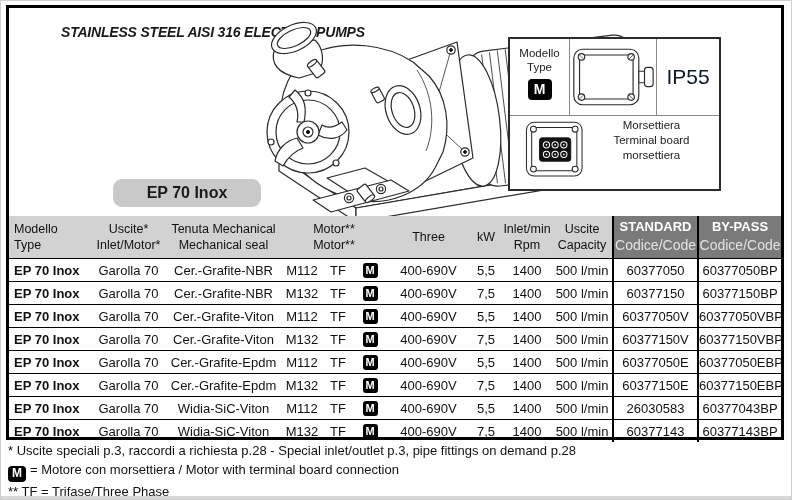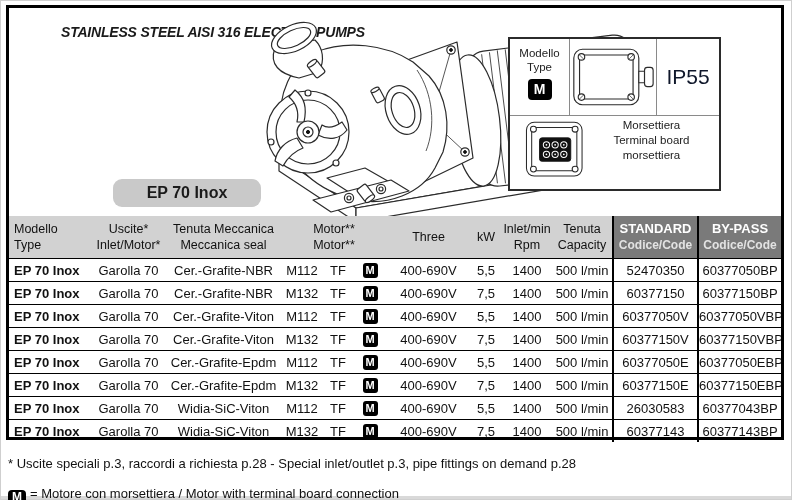--- a/index.html
+++ b/index.html
@@ -59,32 +59,32 @@
     border-collapse:collapse; table-layout:fixed;
   }
   .pump-table th {
     background:#d2d2d2; height:42px; font-weight:normal; font-size:12.5px;
     line-height:1.3; text-align:center; vertical-align:middle; padding:0;
     border-bottom:1.5px solid #000; color:#111;
   }
   .pump-table th.h-model { text-align:left; padding-left:5px; }
   .pump-table th.dark { background:#7a7a7a; color:#fff; border-left:2.5px solid #000; }
   .pump-table th.dark .l1 { font-weight:bold; font-size:13px; }
-  .pump-table th.dark .l2 { font-weight:bold; font-size:12px; color:#e3e3e3; }
+  .pump-table th.dark .l2 { font-weight:normal; font-size:14px; color:#e3e3e3; }
   .pump-table td {
     height:22px; font-size:13px; text-align:center; padding:0;
     border-top:1px solid #000; white-space:nowrap; overflow:hidden; color:#111;
   }
   .pump-table tbody tr:first-child td { border-top:none; }
   .pump-table td.c-model { font-weight:bold; text-align:left; padding-left:5px; }
   .pump-table td.c-standard, .pump-table td.c-bypass { border-left:2.5px solid #000; }
 
   
   .footnotes { position:absolute; left:8px; top:443px; font-size:13px; line-height:1.3; color:#111; }
-  .footnotes .fn-line { margin-bottom:2px;margin-top:13px; }
+  .footnotes .fn-line { margin-bottom:2px; }
 
   
   svg .ln { fill:#fff; stroke:#2b2b2b; stroke-width:1.2; stroke-linejoin:round; stroke-linecap:round; }
   svg .ln-thin { fill:none; stroke:#2b2b2b; stroke-width:0.8; }
   svg .dark { fill:#111; stroke:#111; }
 </style>
 </head>
 <body>
 
 <div class="page-edge"></div>
@@ -283,35 +283,35 @@
       <tr>
         <th class="h-model">
           <div>Modello</div>
             <div>Type</div>
         </th>
         <th>
           <div>Uscite*</div>
             <div>Inlet/Motor*</div>
         </th>
         <th>
-          <div>Tenuta Meccanica</div>
-            <div>Meccanica seal</div>
+          <div>Tenuta Mechanical</div>
+            <div>Mechanical seal</div>
         </th>
         <th colspan="3">
           <div>Motor**</div>
             <div>Motor**</div>
         </th>
         <th>Three</th>
         <th>kW</th>
         <th>
           <div>Inlet/min</div>
             <div>Rpm</div>
         </th>
         <th>
-          <div>Tenuta</div>
+          <div>Uscite</div>
             <div>Capacity</div>
         </th>
         <th class="dark">
           <div class="l1">STANDARD</div>
             <div class="l2">Codice/Code</div>
         </th>
         <th class="dark">
           <div class="l1">BY-PASS</div>
             <div class="l2">Codice/Code</div>
         </th>
@@ -322,21 +322,21 @@
     <td class="c-model">EP 70 Inox</td>
     <td>Garolla 70</td>
     <td>Cer.-Grafite-NBR</td>
     <td>M112</td>
     <td>TF</td>
     <td><span class="m-badge small">M</span></td>
     <td>400-690V</td>
     <td>5,5</td>
     <td>1400</td>
     <td>500 l/min</td>
-    <td class="c-standard">52470350</td>
+    <td class="c-standard">60377050</td>
     <td class="c-bypass">60377050BP</td>
   </tr>
         <tr>
     <td class="c-model">EP 70 Inox</td>
     <td>Garolla 70</td>
     <td>Cer.-Grafite-NBR</td>
     <td>M132</td>
     <td>TF</td>
     <td><span class="m-badge small">M</span></td>
     <td>400-690V</td>

